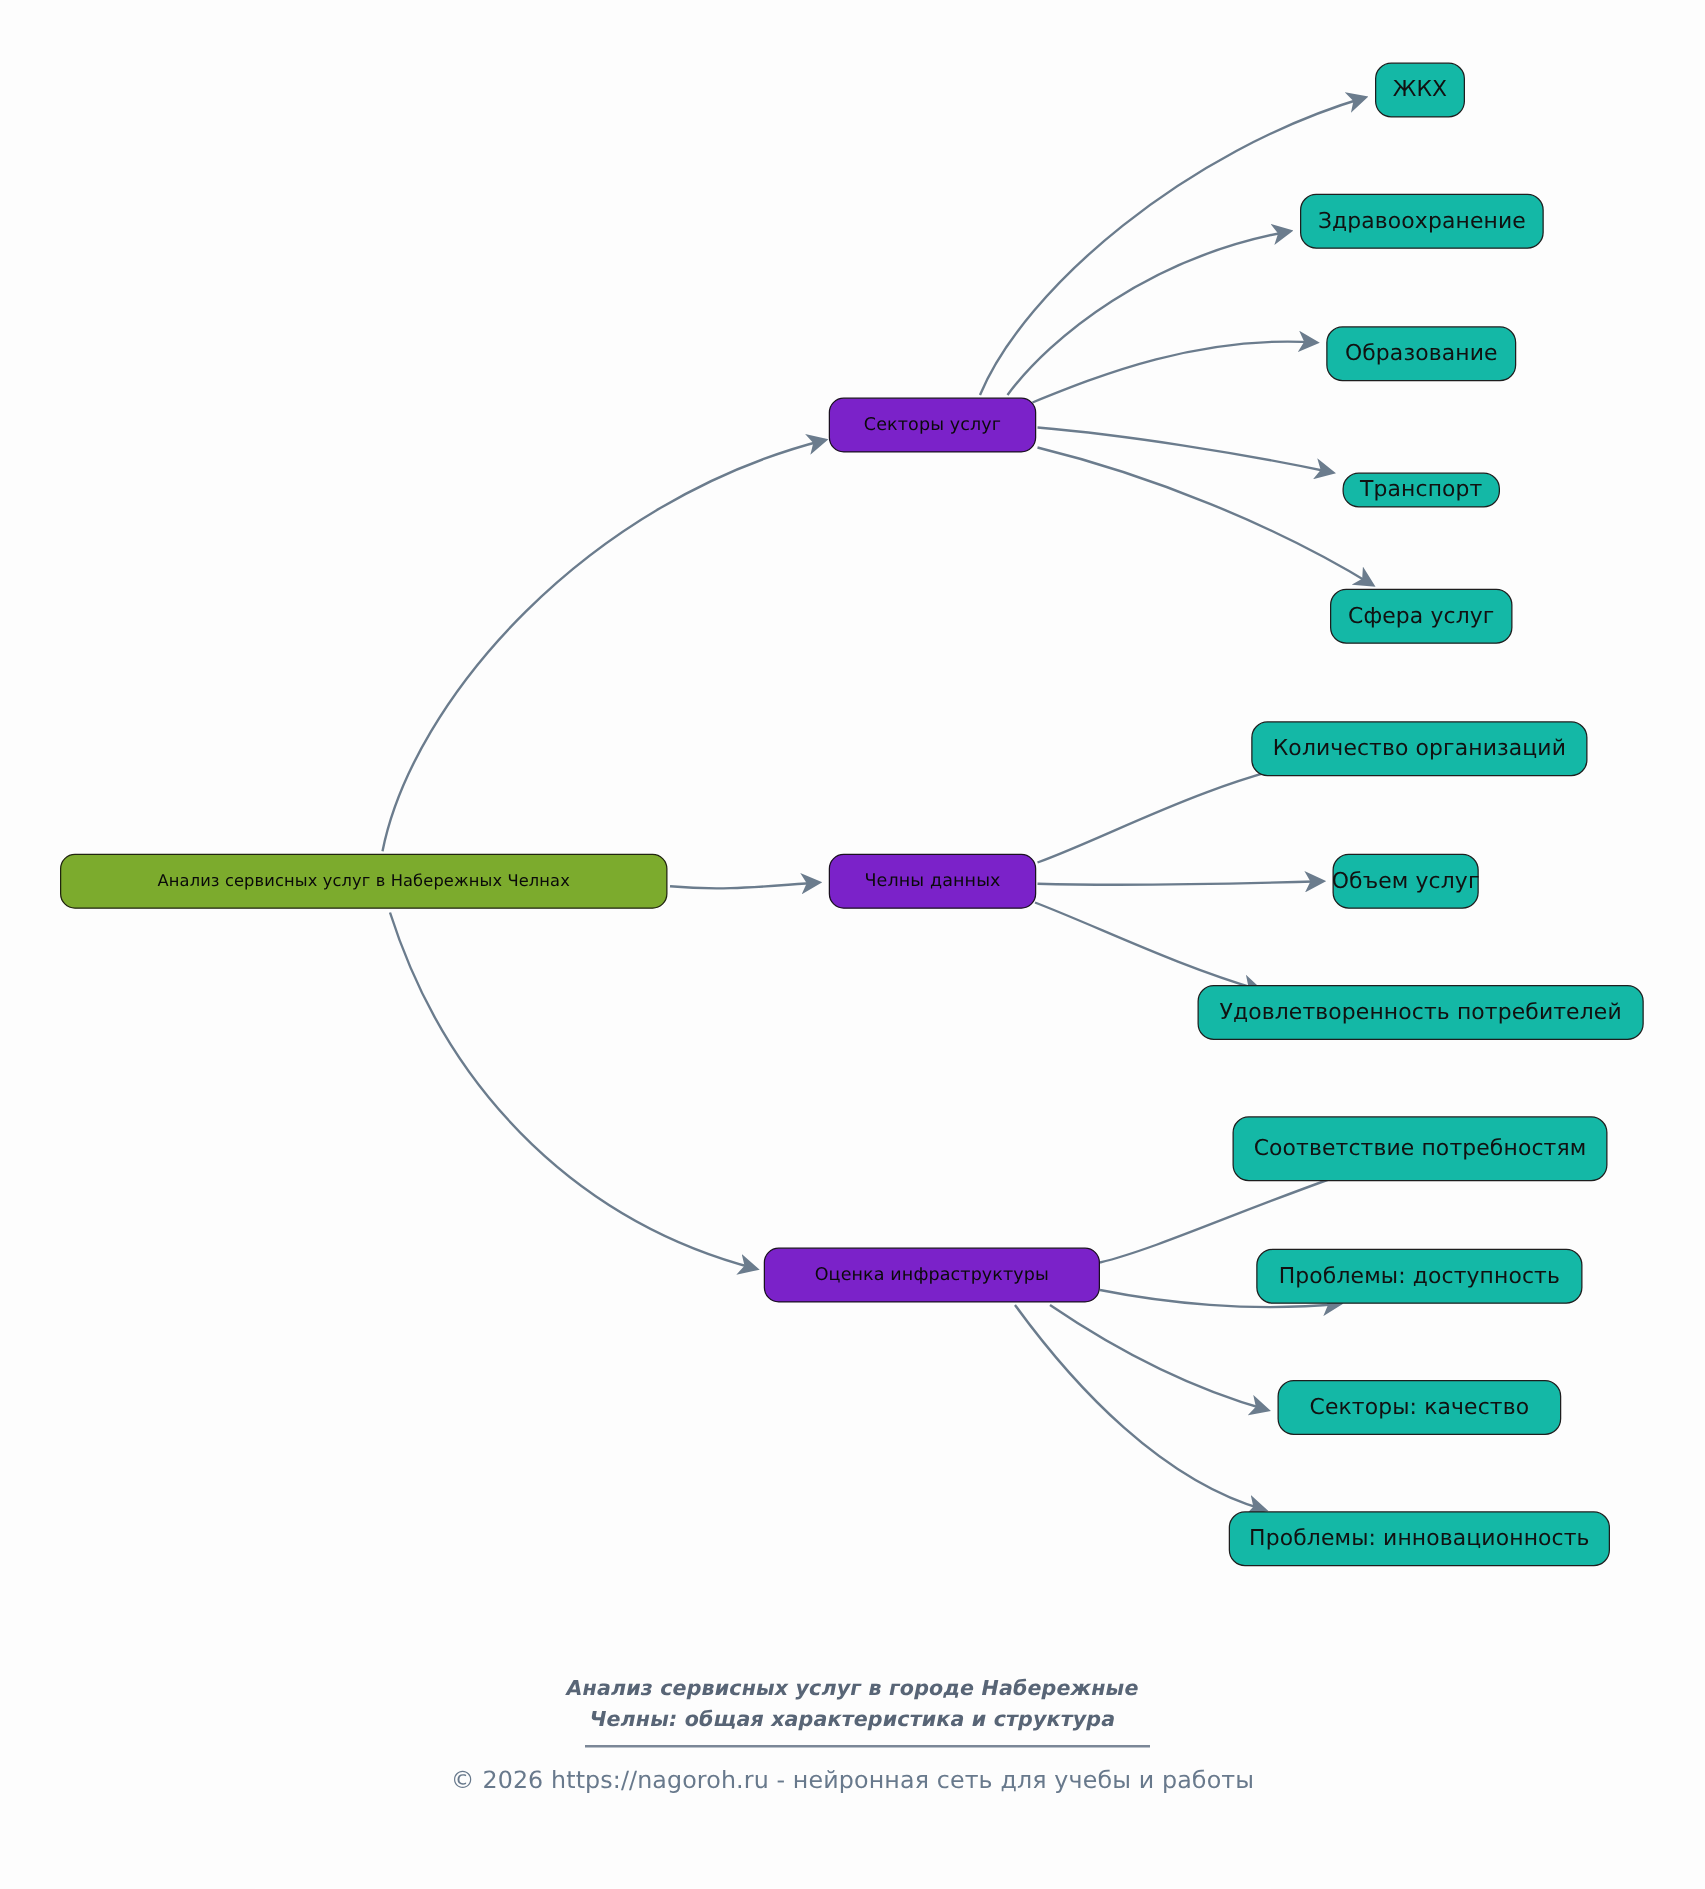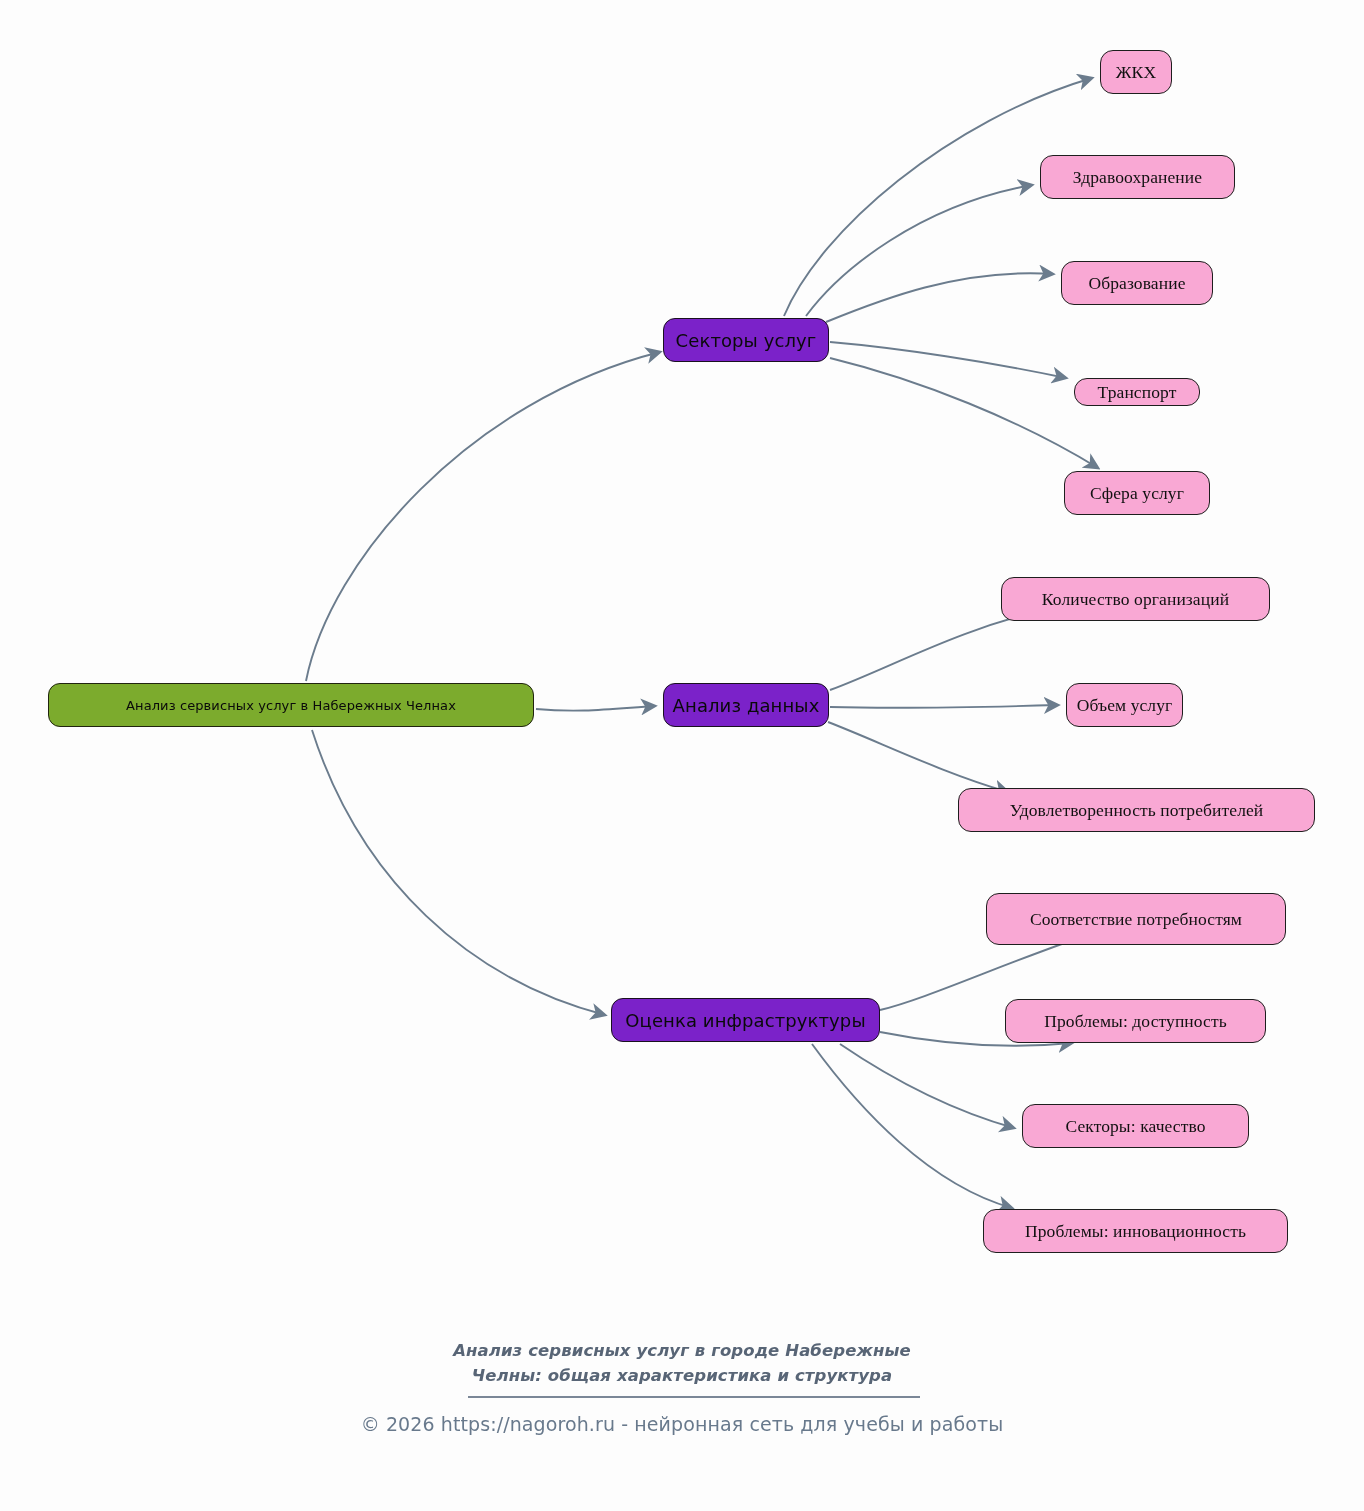--- a/index.html
+++ b/index.html
@@ -43,29 +43,28 @@
     background: #7cab2d;
     border: 1.8px solid #20240f;
     border-radius: 12px;
     font-size: 13px;
     color: #0a0a0a;
   }
   .node.branch {
     background: #7b22c9;
     border: 1.8px solid #1a1020;
     border-radius: 12px;
-    font-size: 18px;
+    font-size: 14px;
     color: #0a0a0a;
   }
   .node.leaf {
-    background: #f9a8d4;
+    background: #14b8a6;
     border: 1.6px solid #1e1e1e;
     border-radius: 13px;
     color: #111111;
-    font-family: Liberation Serif, serif;
   }
   .footer-title {
     position: absolute;
     left: 50%;
     transform: translateX(-50%);
     top: 1338px;
     width: 560px;
     text-align: center;
     font-size: 16.5px;
     font-weight: bold;
@@ -146,21 +145,21 @@
     <span>Образование</span>
   </div>
   <div class="node leaf" style="left:1074px; top:378px; width:126px; height:28px;">
     <span>Транспорт</span>
   </div>
   <div class="node leaf" style="left:1064px; top:471px; width:146px; height:44px;">
     <span>Сфера услуг</span>
   </div>
 
   <div class="node branch" style="left:663px; top:683px; width:166px; height:44px;">
-    <span>Анализ данных</span>
+    <span>Челны данных</span>
   </div>
 
   <div class="node leaf" style="left:1001px; top:577px; width:269px; height:44px;">
     <span>Количество организаций</span>
   </div>
   <div class="node leaf" style="left:1066px; top:683px; width:117px; height:44px;">
     <span>Объем услуг</span>
   </div>
   <div class="node leaf" style="left:958px; top:788px; width:357px; height:44px;">
     <span>Удовлетворенность потребителей</span>

